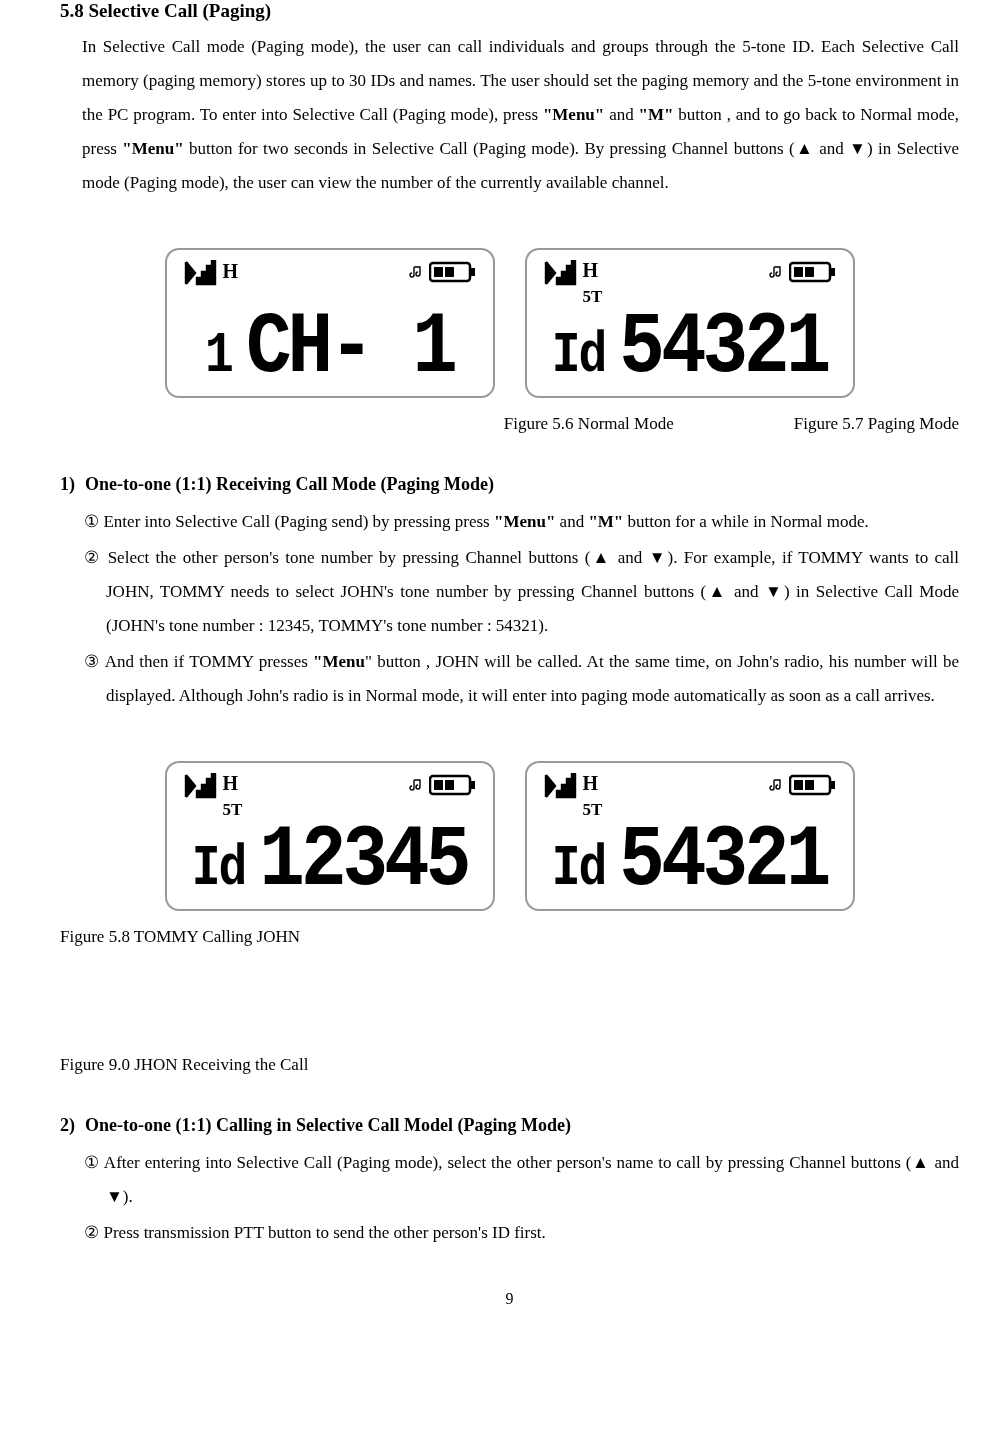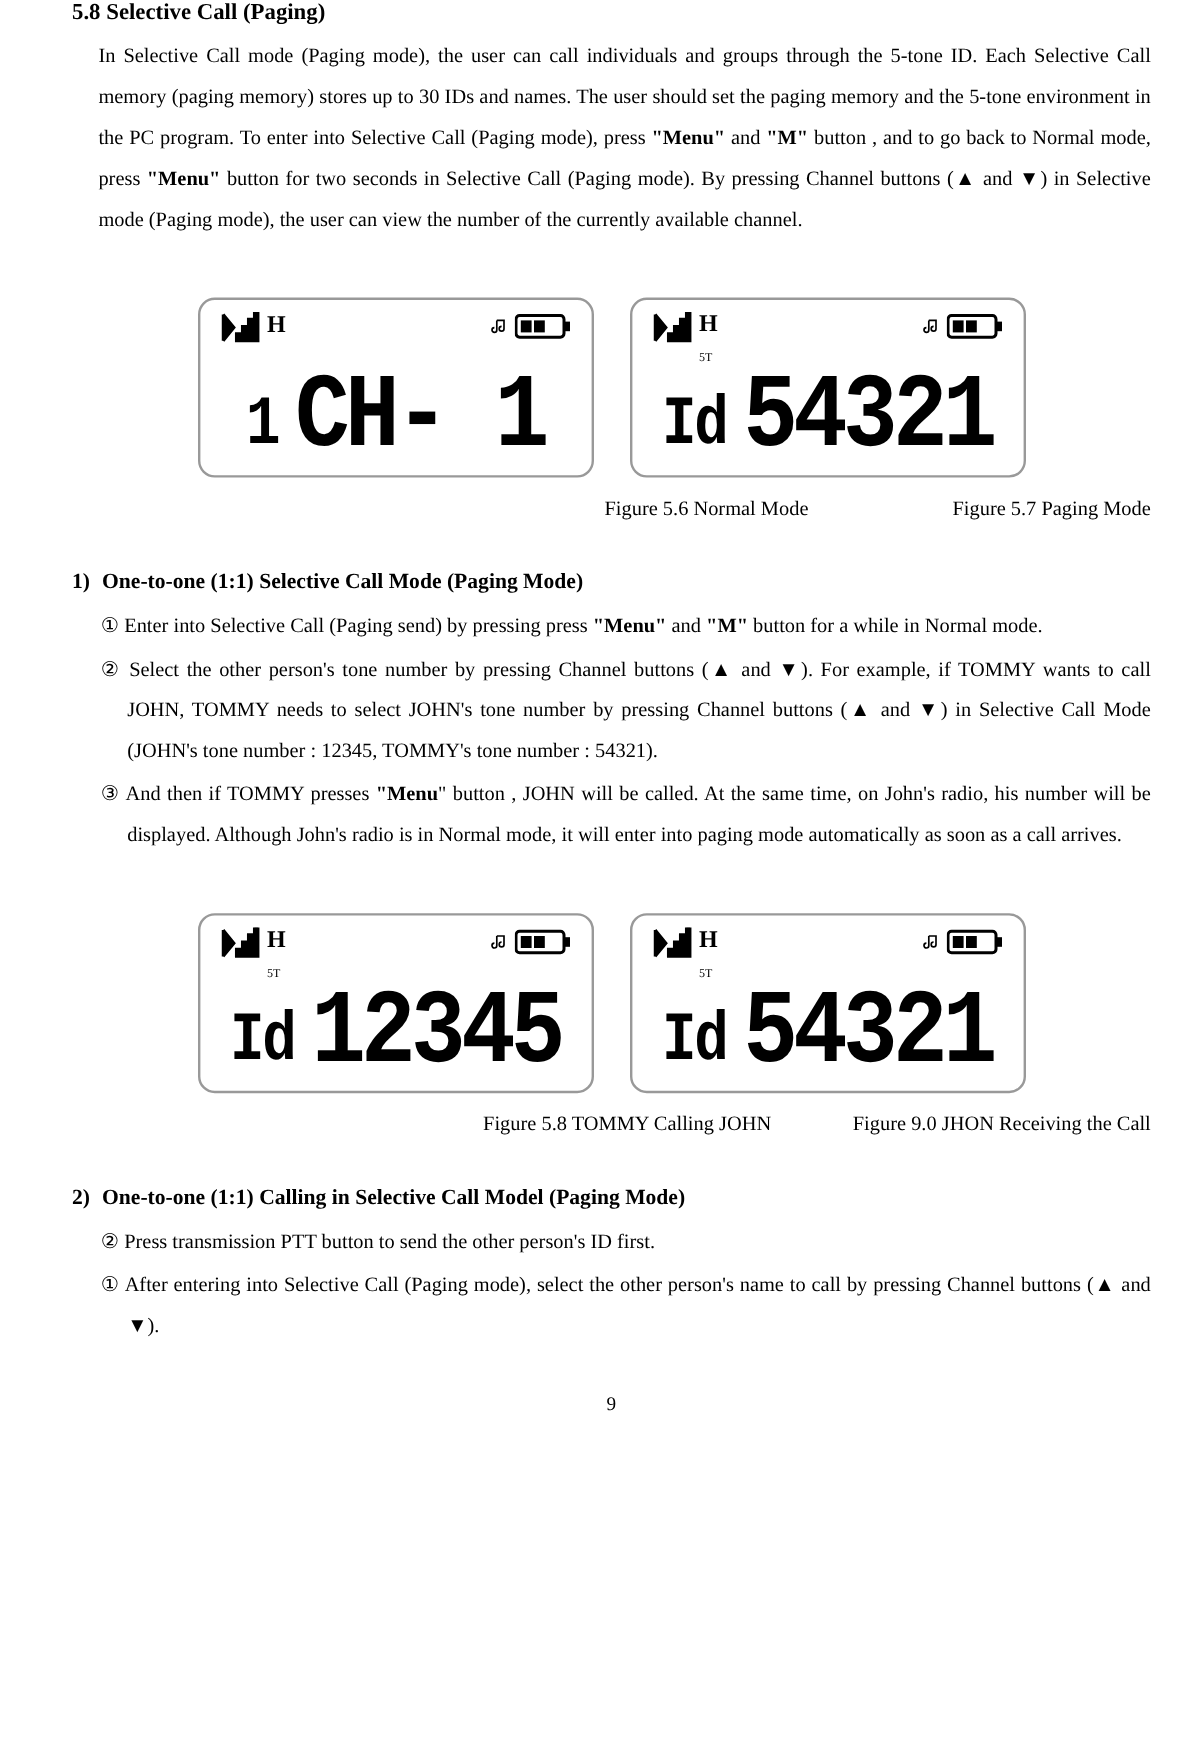--- a/index.html
+++ b/index.html
@@ -96,22 +96,22 @@
     padding-left: 46px;
     text-indent: -22px;
     margin: 0 0 2px 0;
   }
   .pagenum {
     text-align: center;
     font-size: 16px;
     margin-top: 40px;
   }
   .ft-sub {
-    font-size: 10px;
-    font-weight: normal;
+    font-size: 17px;
+    font-weight: bold;
     vertical-align: sub;
   }
   
   svg { display: block; }
 </style>
 </head>
 <body>
 
 <div class="page">
 
@@ -191,21 +191,21 @@
     </div>
   </div>
 
   <div class="fig-captions">
     <span>Figure 5.6 Normal Mode</span>
     <span>Figure 5.7 Paging Mode</span>
   </div>
 
   <div class="sub-heading-row">
     <span>1)</span>
-    <span>One-to-one (1:1) Selective Call Mode (Paging Mode)</span>
+    <span>One-to-one (1:1) Receiving Call Mode (Paging Mode)</span>
   </div>
 
   <p class="step">
     <span>① Enter into Selective Call (Paging send) by pressing press </span><span class="bold">"Menu"</span><span> and  </span><span class="bold">"M"</span><span> button for a while in Normal mode.</span>
   </p>
   <p class="step">② Select the other  person's tone number by pressing Channel buttons (▲ and ▼).  For example, if TOMMY wants to call  JOHN, TOMMY needs to select JOHN's tone number by pressing Channel buttons (▲ and ▼) in Selective Call Mode (JOHN's tone number : 12345, TOMMY's tone number : 54321).</p>
   <p class="step">
     <span>③ And then if TOMMY presses </span><span class="bold">"Menu</span><span>" button , JOHN will be called.  At the same time, on John's radio, his number will be displayed.  Although John's radio is in Normal mode, it will enter into paging mode automatically as soon as a call arrives.</span>
   </p>
 
@@ -274,28 +274,28 @@
           </span>
         </div>
       </div>
       <div class="lcd-main">
         <span class="seg-sm">Id</span>
         <span class="seg-lg">54321</span>
       </div>
     </div>
   </div>
 
-  <div class="fig-captions" style="gap:68px;">
+  <div class="fig-captions" style="gap:108px;flex-direction:column;">
     <span>Figure 5.8 TOMMY Calling JOHN</span>
     <span>Figure 9.0 JHON Receiving the Call</span>
   </div>
 
   <div class="sub-heading-row">
     <span>2)</span>
     <span>One-to-one (1:1) Calling in Selective Call Model (Paging Mode)</span>
   </div>
 
+  <p class="step">① After entering into Selective Call (Paging mode), select the other person's name to call by pressing Channel buttons (▲ and ▼).</p>
   <p class="step">② Press transmission PTT button to send the other person's ID first.</p>
-  <p class="step">① After entering into Selective Call (Paging mode), select the other person's name to call by pressing Channel buttons (▲ and ▼).</p>
 
   <div class="pagenum">9</div>
 
 </div>
 
 </body></html>

